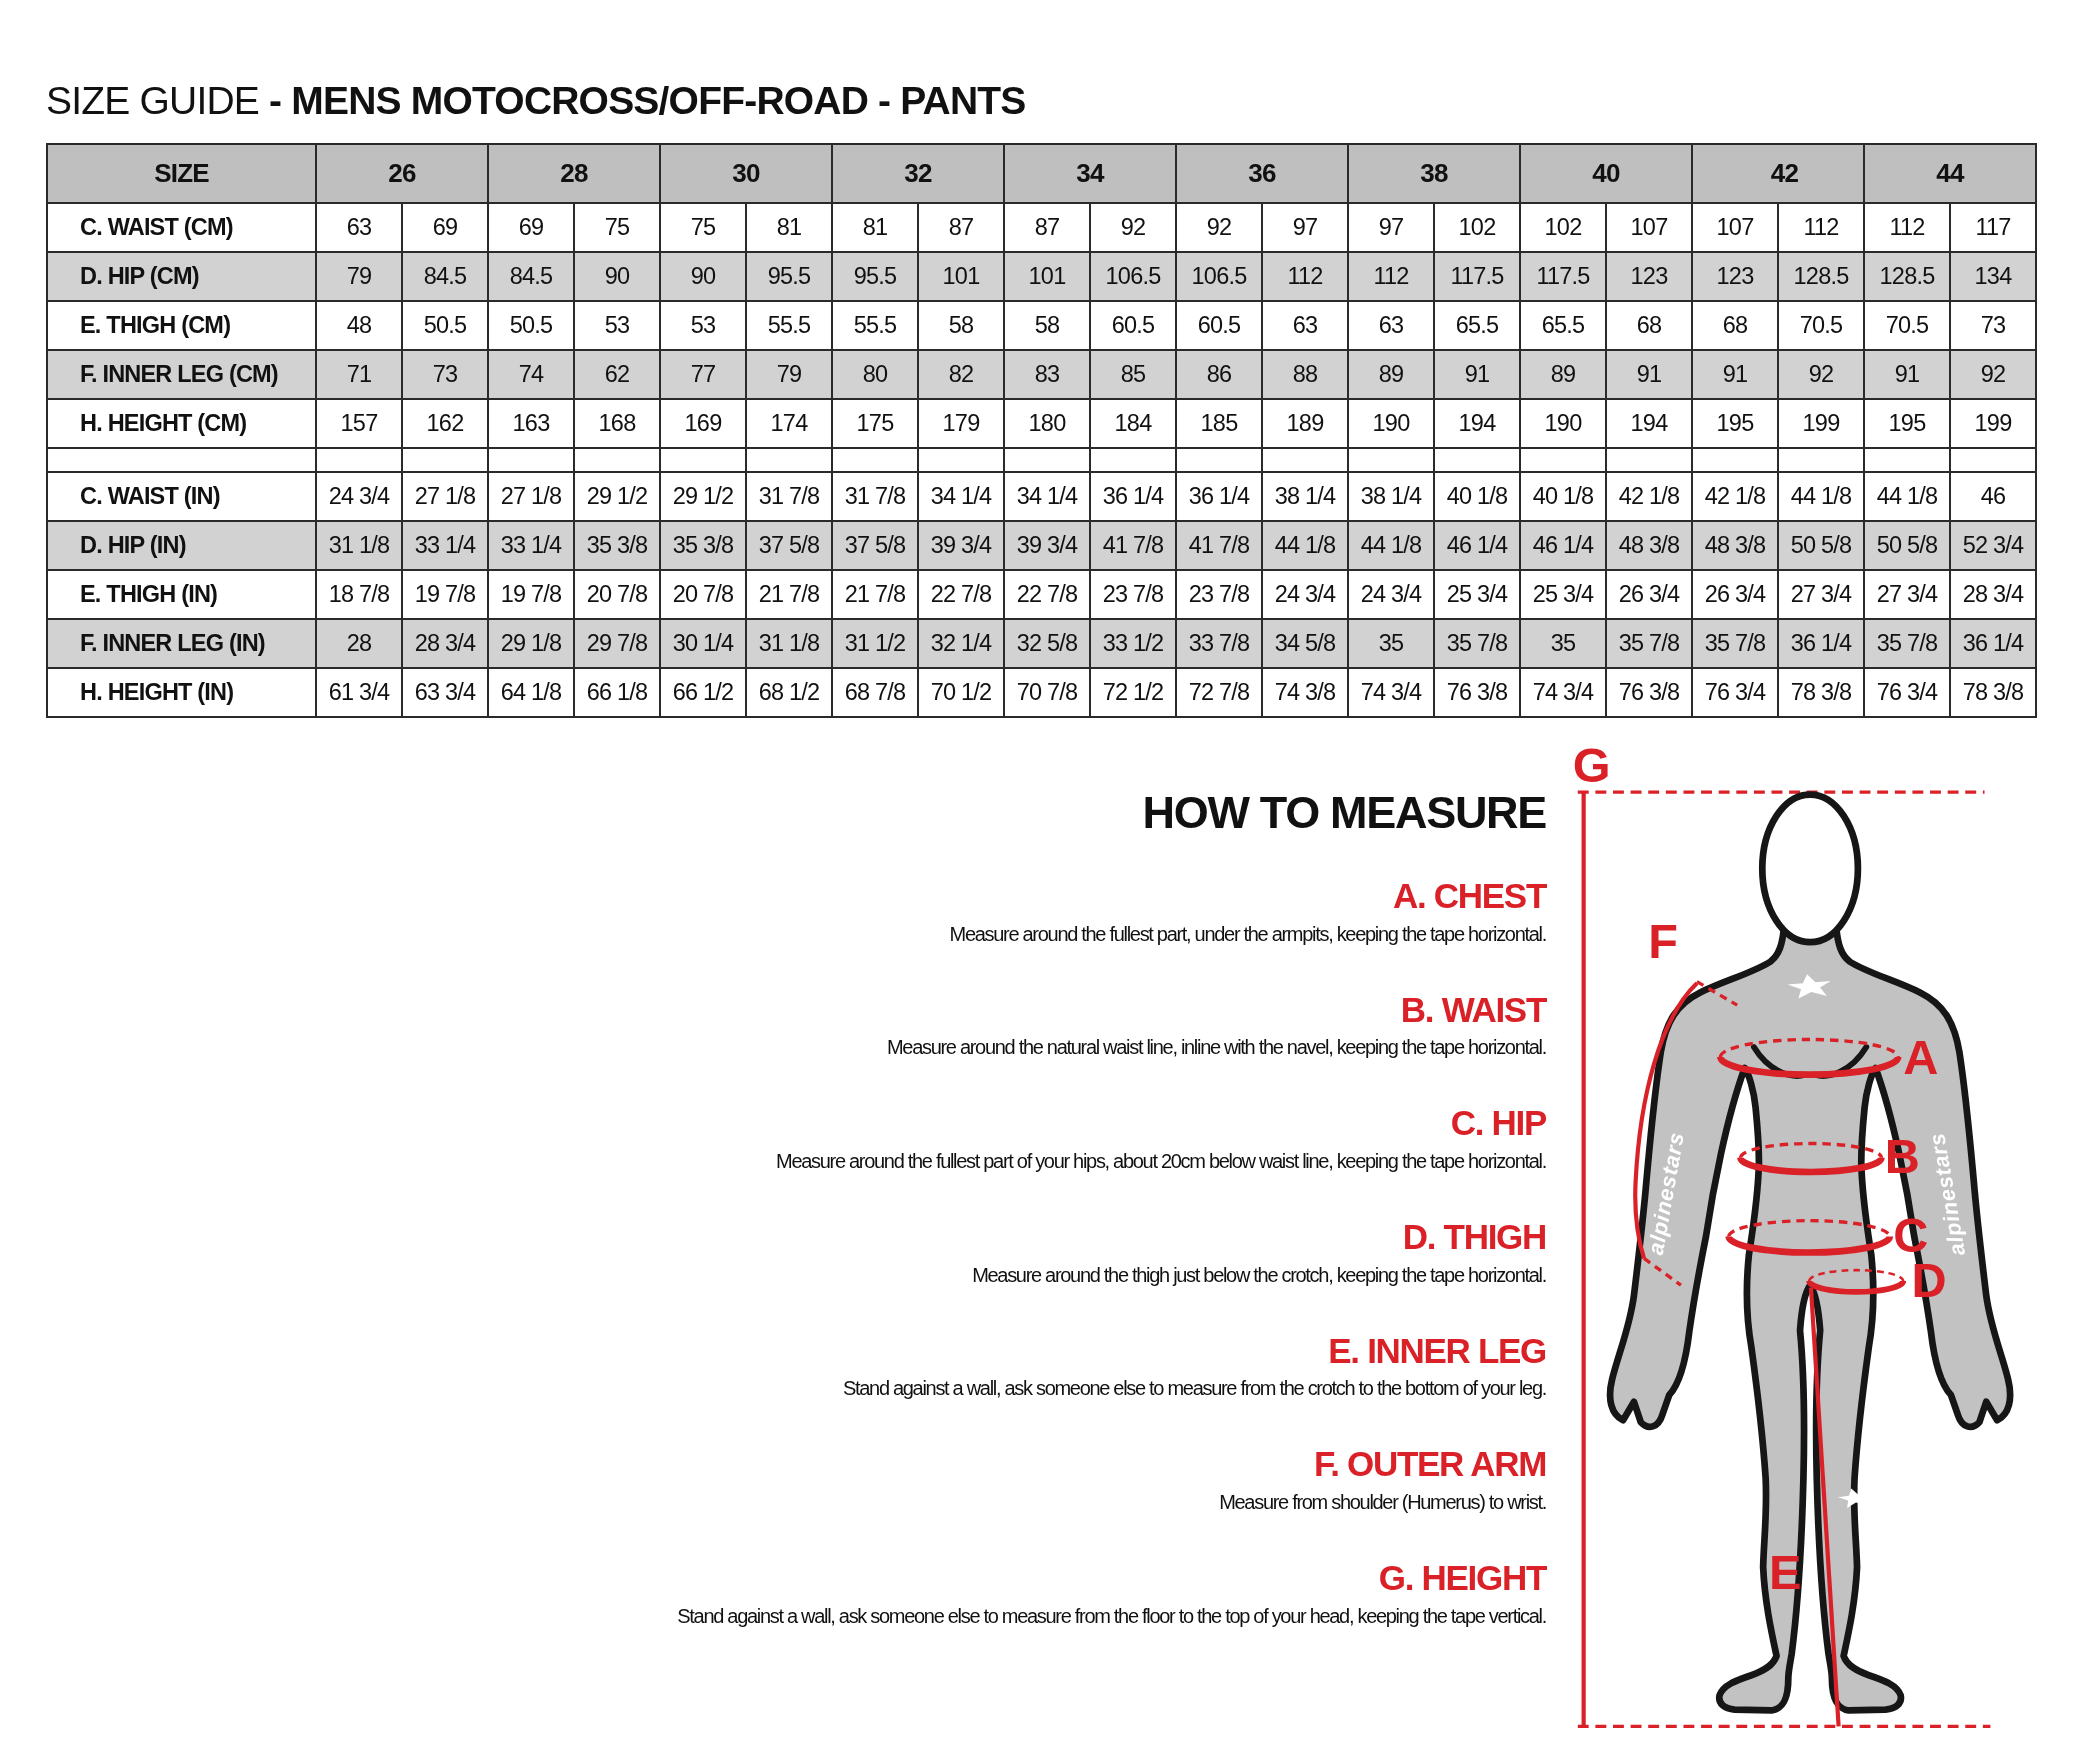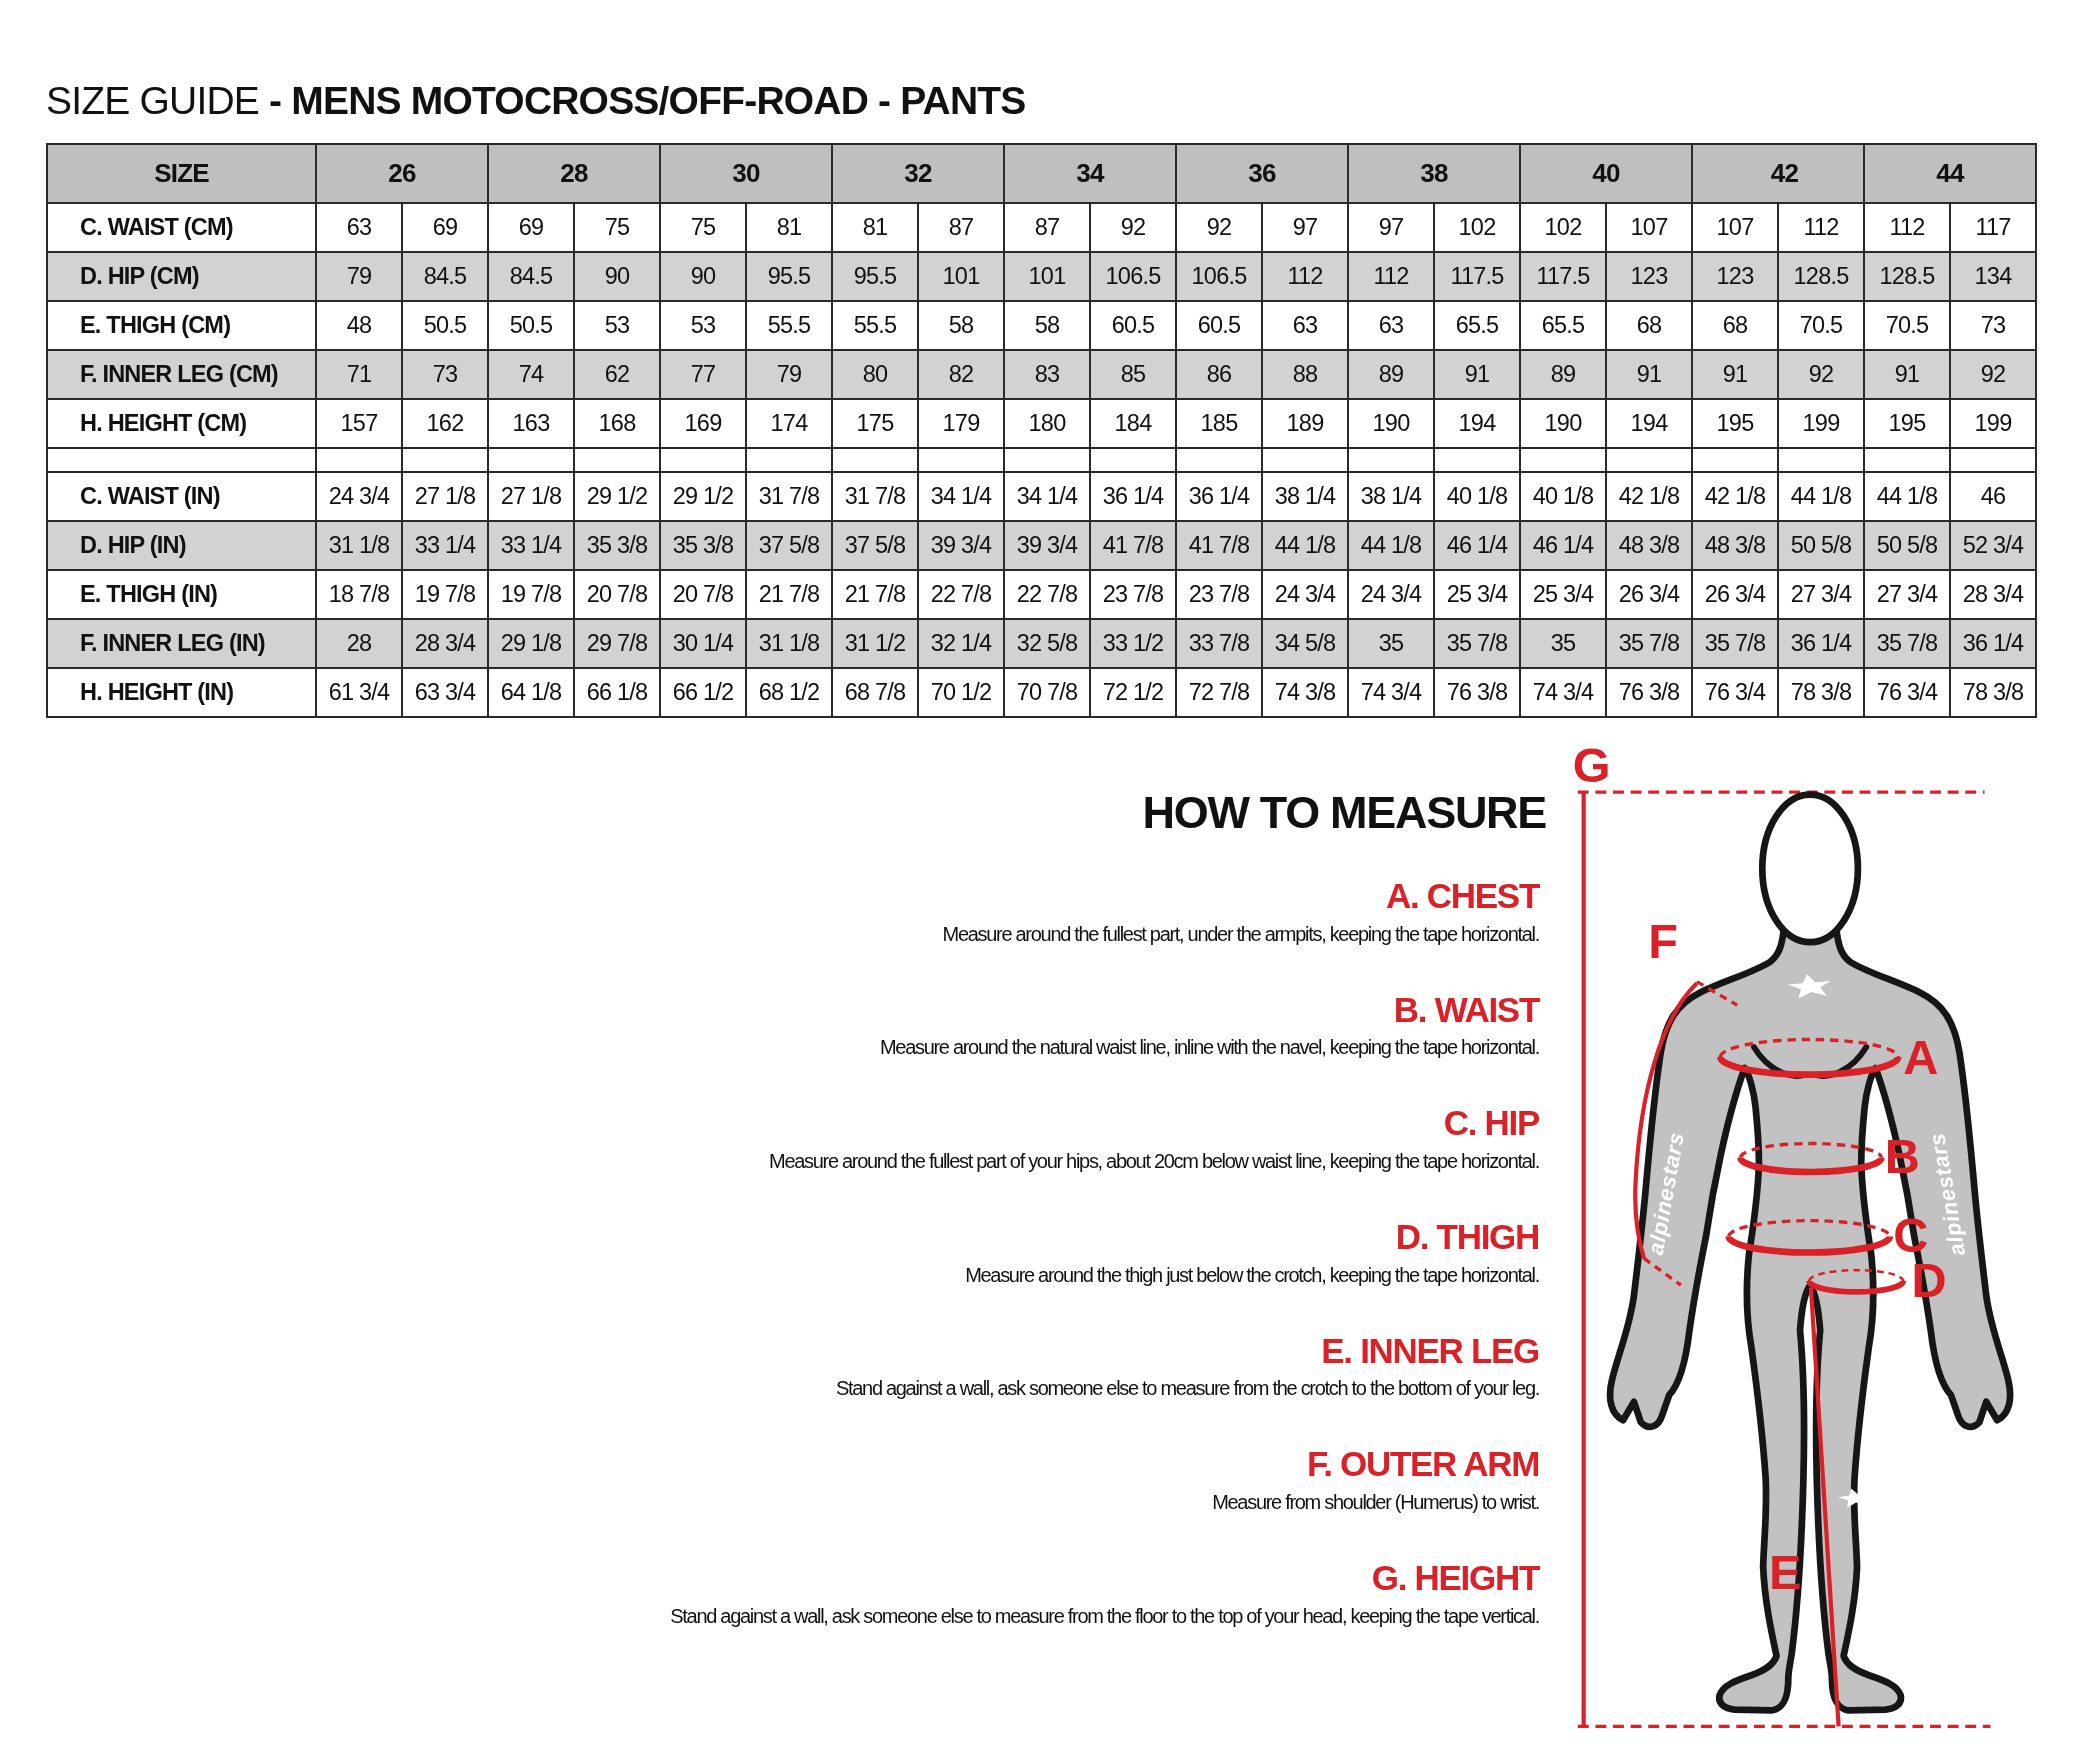--- a/index.html
+++ b/index.html
@@ -16,21 +16,21 @@
     border:1.7px solid #2a2a2a;background:#fff;}
   .size-table .cell{border:0.8px solid #2a2a2a;display:flex;align-items:center;justify-content:center;
     font-size:23.5px;letter-spacing:-0.8px;overflow:hidden;}
   .size-table .corner,.size-table .h{background:#bfbfbf;font-weight:700;font-size:26px;}
   .size-table .lab{justify-content:flex-start;padding-left:32px;font-weight:700;}
   .size-table .alt{background:#d2d2d2;}
   .size-table .sp{background:#ffffff;}
   
   .htm{position:absolute;left:44px;top:787px;width:1502px;text-align:right;}
   .htm h2{margin:0 0 37px 0;font-size:45px;font-weight:700;letter-spacing:-1.3px;}
-  .sec{margin:7px;}
+  .sec{margin:0;}
   .sec .sl{display:block;color:#da2128;font-weight:700;font-size:35px;letter-spacing:-1.3px;margin:0 0 6.7px 0;}
   .sec .st{display:block;font-size:20px;letter-spacing:-1.3px;margin:0 0 44px 0;white-space:nowrap;}
   
   .diagram{position:absolute;left:1561px;top:738px;width:520px;height:1024px;}
   .dlabel{fill:#da2128;font-family:"Liberation Sans",sans-serif;font-weight:700;font-size:58px;letter-spacing:-2px;}
   .brandtxt{fill:#ffffff;font-family:"Liberation Sans",sans-serif;font-weight:700;font-style:italic;
             font-size:26px;letter-spacing:1px;}
 </style>
 </head>
 <body>

